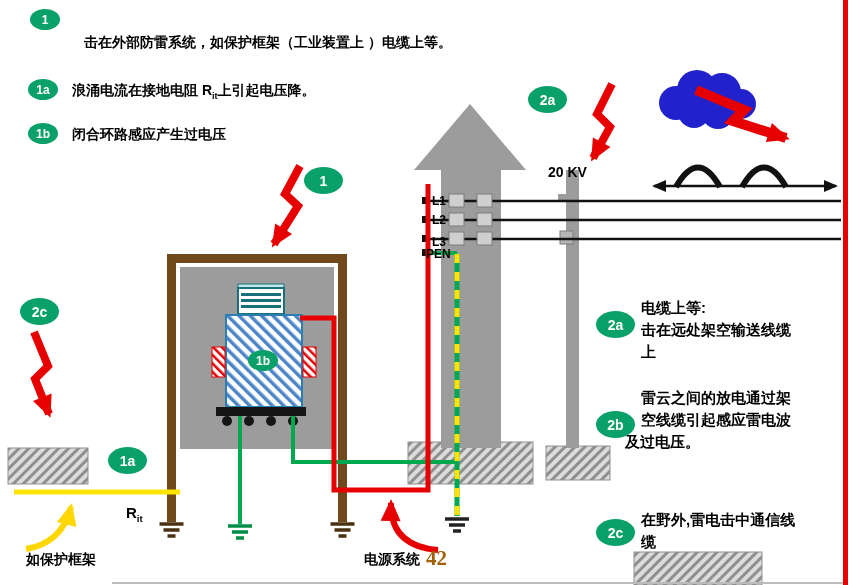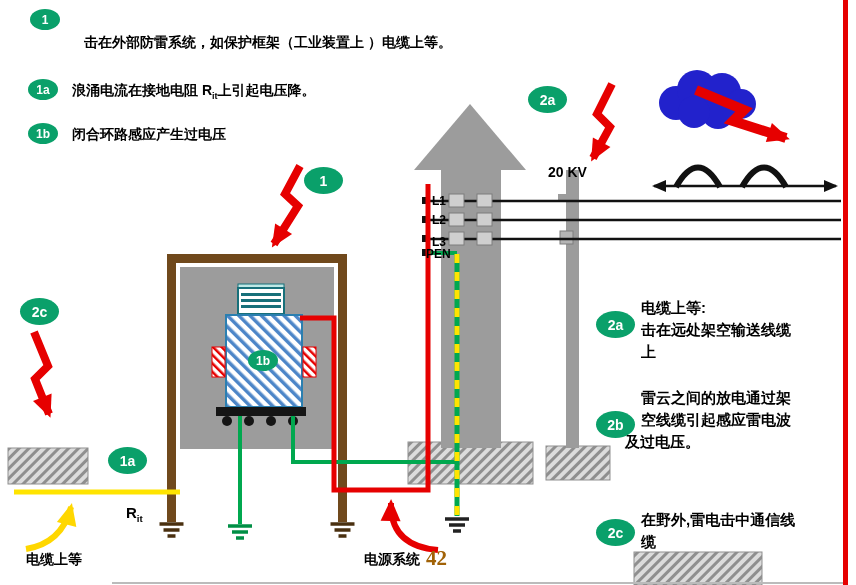--- a/index.html
+++ b/index.html
@@ -224,21 +224,21 @@
   <div class="abs t fs14" style="left:520px;top:164px;margin-left:28px;">20 KV</div>
   <div class="abs t fs12" style="left:396px;top:194px;">L1</div>
   <div class="abs t fs12" style="left:396px;top:213px;">L2</div>
   <div class="abs t fs12" style="left:396px;top:235px;">L3</div>
   <div class="abs t fs12" style="left:390px;top:247px;">PEN</div>
 
   <div class="abs t fs15" style="left:126px;top:504px;">
     <span>R</span><sub>it</sub>
   </div>
 
-  <div class="abs t fs14" style="left:26px;top:551px;">电缆上等</div>
+  <div class="abs t fs14" style="left:26px;top:551px;">如保护框架</div>
   <div class="abs t fs14" style="left:364px;top:551px;">电源系统</div>
   <div class="abs page-num" style="left:426px;top:546px;">42</div>
 
   <div class="abs badge badge-md" style="left:596px;top:311px;">2a</div>
   <div class="abs t fs15" style="left:641px;top:299px;">电缆上等:</div>
   <div class="abs t fs15" style="left:641px;top:321px;">击在远处架空输送线缆</div>
   <div class="abs t fs15" style="left:641px;top:343px;">上</div>
 
   <div class="abs badge badge-md" style="left:596px;top:411px;">2b</div>
   <div class="abs t fs15" style="left:641px;top:411px;">空线缆引起感应雷电波</div>

